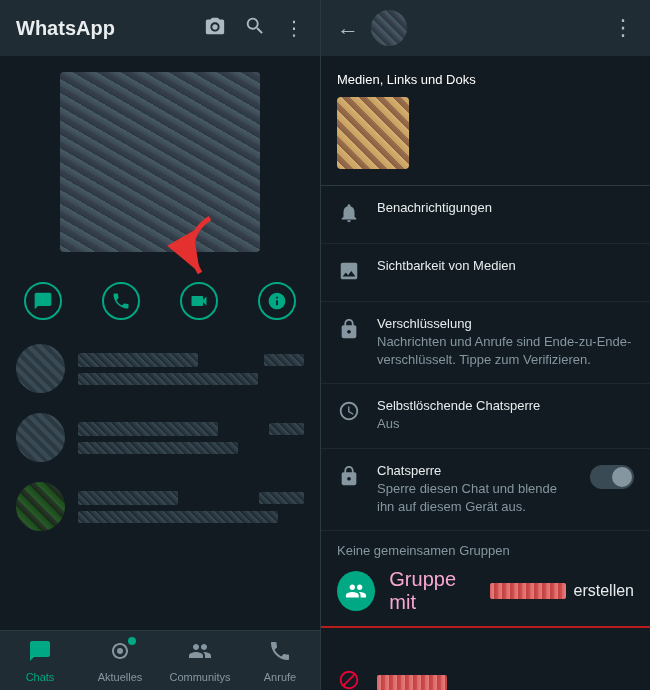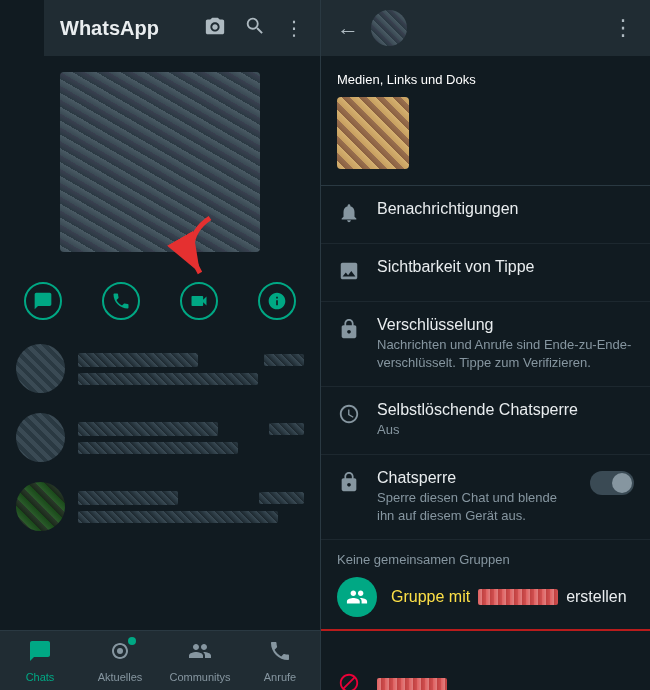--- a/index.html
+++ b/index.html
@@ -22,21 +22,20 @@
       position: relative;
     }
 
     .left-header {
       background: #202c33;
       padding: 10px 16px;
       display: flex;
       align-items: center;
       justify-content: space-between;
       height: 56px;
-      margin-left: 44px;
     }
 
     .app-title {
       color: #e9edef;
       font-size: 20px;
       font-weight: 600;
     }
 
     .header-icons {
       display: flex;
@@ -297,21 +296,21 @@
       width: 24px;
       text-align: center;
     }
 
     .menu-text {
       flex: 1;
     }
 
     .menu-title {
       color: #e9edef;
-      font-size: 16px;
+      font-size: 13px;
     }
 
     .menu-subtitle {
       color: #8696a0;
       font-size: 13px;
       margin-top: 2px;
       line-height: 1.4;
     }
 
     .menu-toggle {
@@ -624,21 +623,21 @@
       </div>
     </div>
 
     <div class="menu-item">
       <span class="menu-icon">
         <svg width="22" height="22" viewBox="0 0 24 24" fill="#8696a0">
           <path d="M21 19V5c0-1.1-.9-2-2-2H5c-1.1 0-2 .9-2 2v14c0 1.1.9 2 2 2h14c1.1 0 2-.9 2-2zM8.5 13.5l2.5 3.01L14.5 12l4.5 6H5l3.5-4.5z"></path>
         </svg>
       </span>
       <div class="menu-text">
-        <div class="menu-title">Sichtbarkeit von Tippe</div>
+        <div class="menu-title">Sichtbarkeit von Medien</div>
       </div>
     </div>
 
     <div class="menu-item">
       <span class="menu-icon">
         <svg width="22" height="22" viewBox="0 0 24 24" fill="#8696a0">
           <path d="M18 8h-1V6c0-2.76-2.24-5-5-5S7 3.24 7 6v2H6c-1.1 0-2 .9-2 2v10c0 1.1.9 2 2 2h12c1.1 0 2-.9 2-2V10c0-1.1-.9-2-2-2zm-6 9c-1.1 0-2-.9-2-2s.9-2 2-2 2 .9 2 2-.9 2-2 2zm3.1-9H8.9V6c0-1.71 1.39-3.1 3.1-3.1 1.71 0 3.1 1.39 3.1 3.1v2z"></path>
         </svg>
       </span>
       <div class="menu-text">
@@ -676,21 +675,21 @@
 
     <div class="groups-section">
       <div class="groups-label">Keine gemeinsamen Gruppen</div>
       <div class="create-group-row">
         <div class="group-icon">
           <svg width="22" height="22" viewBox="0 0 24 24" fill="white">
             <path d="M16 11c1.66 0 2.99-1.34 2.99-3S17.66 5 16 5c-1.66 0-3 1.34-3 3s1.34 3 3 3zm-8 0c1.66 0 2.99-1.34 2.99-3S9.66 5 8 5C6.34 5 5 6.34 5 8s1.34 3 3 3zm0 2c-2.33 0-7 1.17-7 3.5V19h14v-2.5c0-2.33-4.67-3.5-7-3.5zm8 0c-.29 0-.62.02-.97.05 1.16.84 1.97 1.97 1.97 3.45V19h6v-2.5c0-2.33-4.67-3.5-7-3.5z"></path>
           </svg>
         </div>
         <div class="group-text">
-          <span style="color:#fde047;font-size:16px;">Gruppe mit</span>
+          <span style="color:#f9a8d4;font-size:20px;">Gruppe mit</span>
           <div class="group-name-blur"></div>
           <span class="group-create-text">erstellen</span>
         </div>
       </div>
     </div>
 
     <div class="action-section">
       <div class="action-item">
         <span class="action-icon">
           <svg width="22" height="22" viewBox="0 0 24 24" fill="#ea0038">

